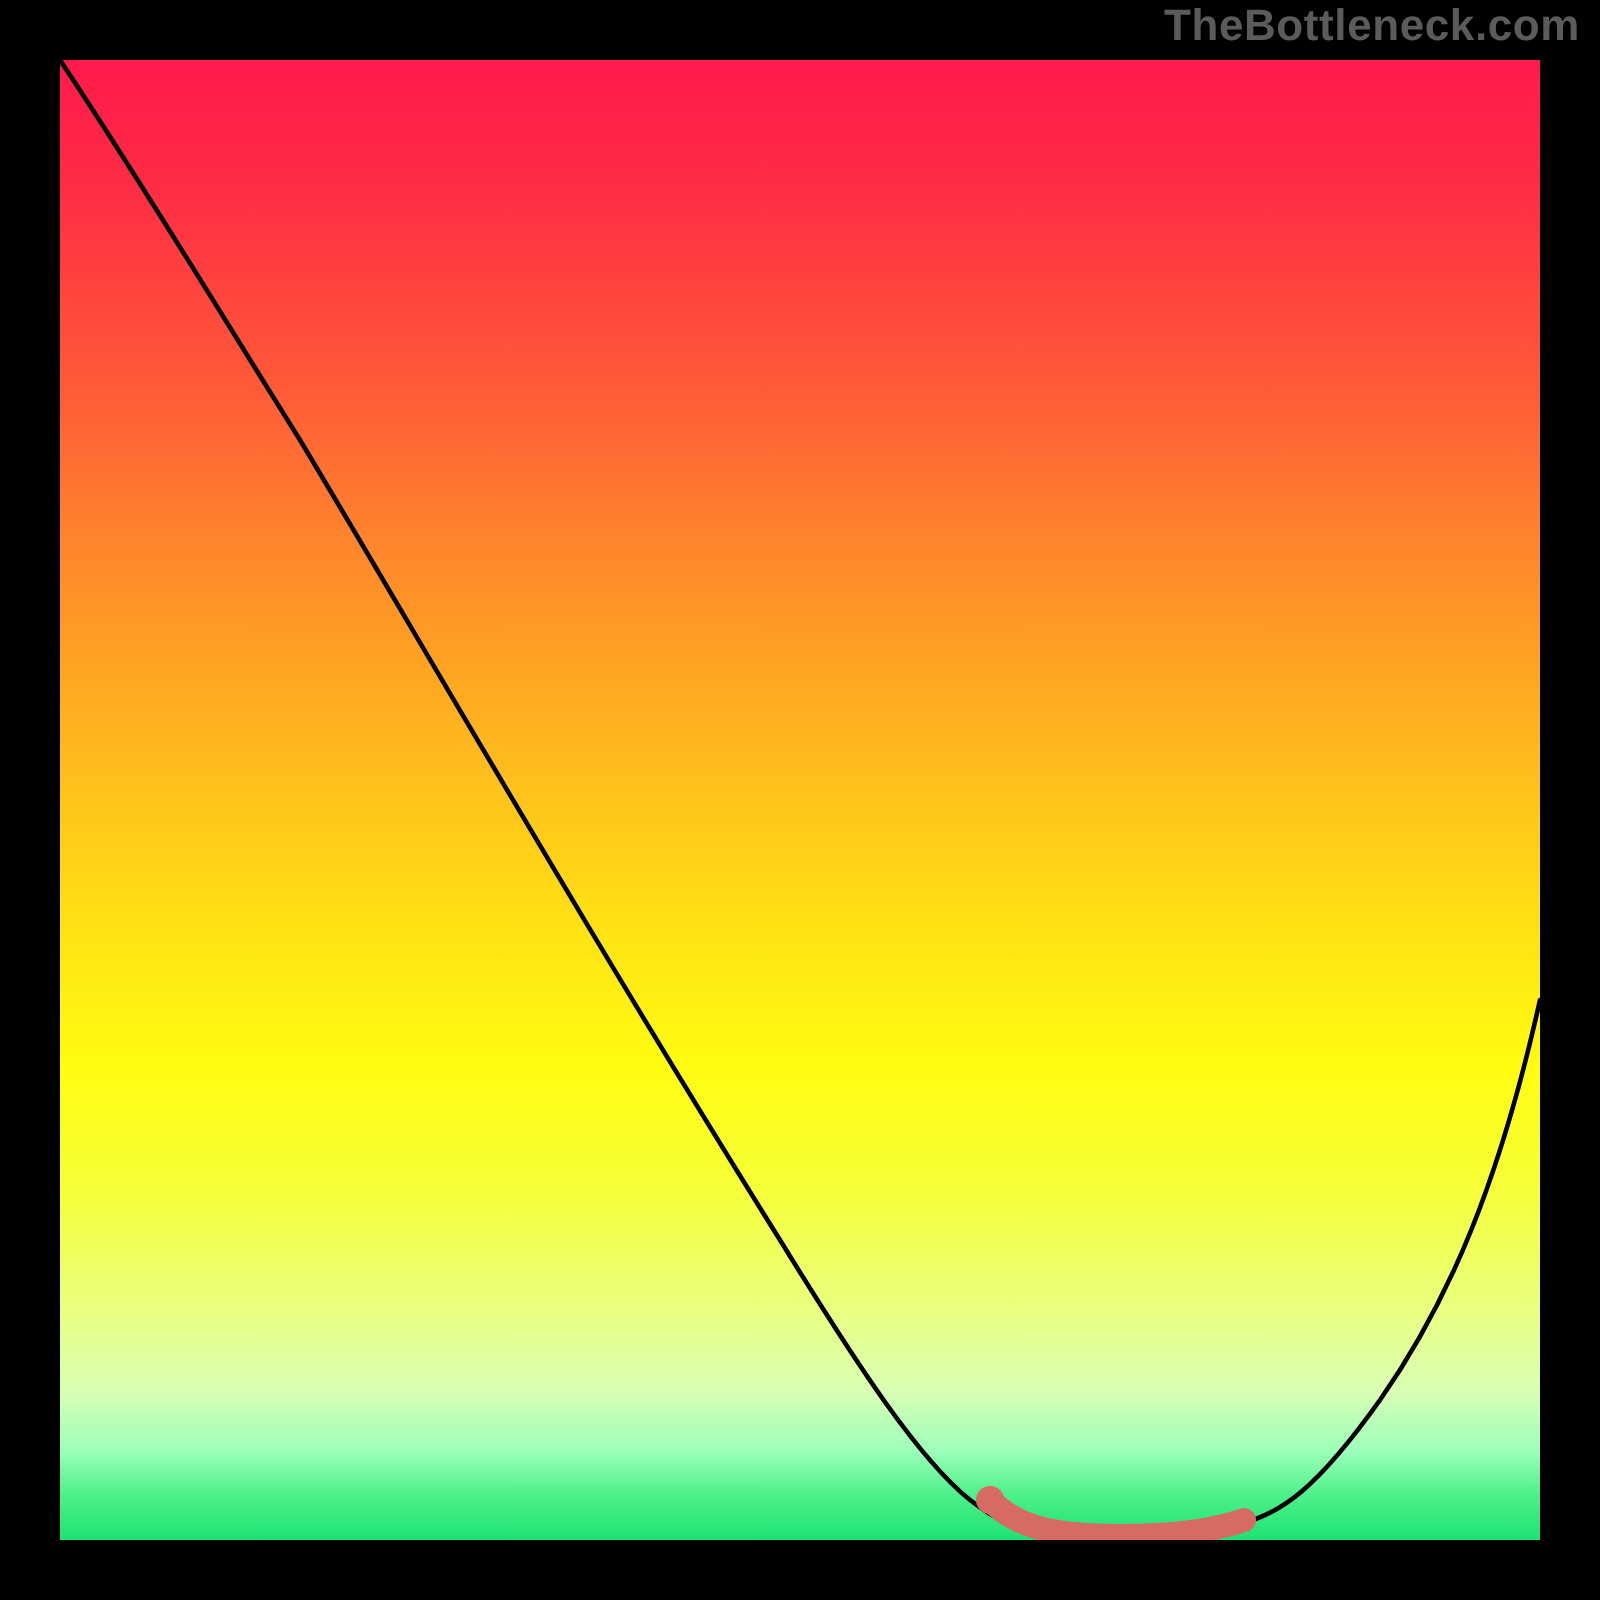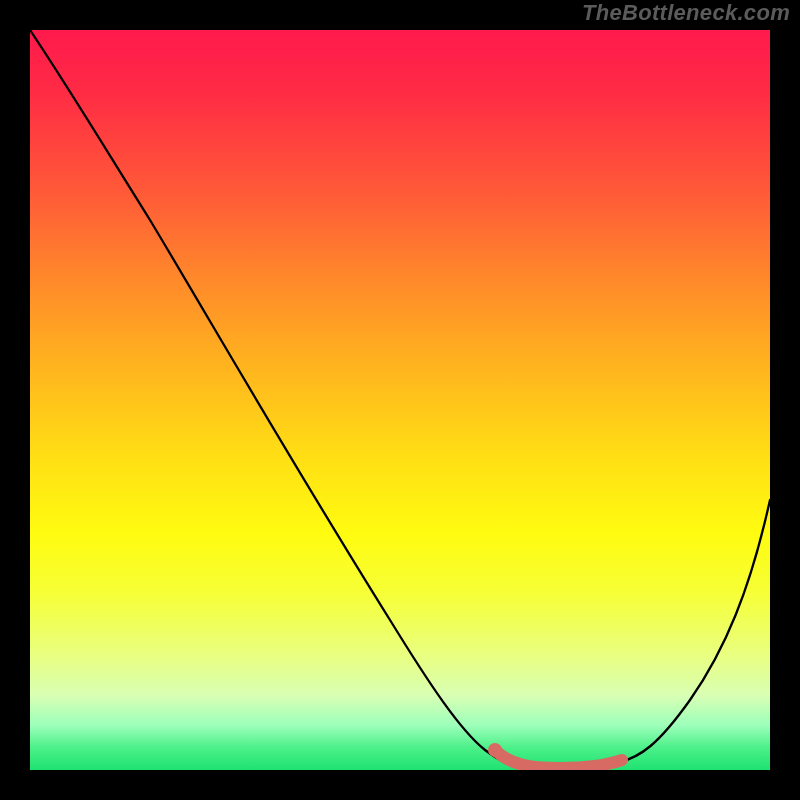--- a/index.html
+++ b/index.html
@@ -20,21 +20,20 @@
   .watermark {
     position: absolute;
     top: 0;
     right: 10px;
     color: #5b5b5b;
     font-size: 22px;
     font-weight: 600;
     letter-spacing: 0.3px;
     z-index: 20;
     user-select: none;
-    font-style: italic;
   }
   .plot-area {
     position: absolute;
     left: 30px;
     top: 30px;
     width: 740px;
     height: 740px;
     
     background: linear-gradient(
       to bottom,

